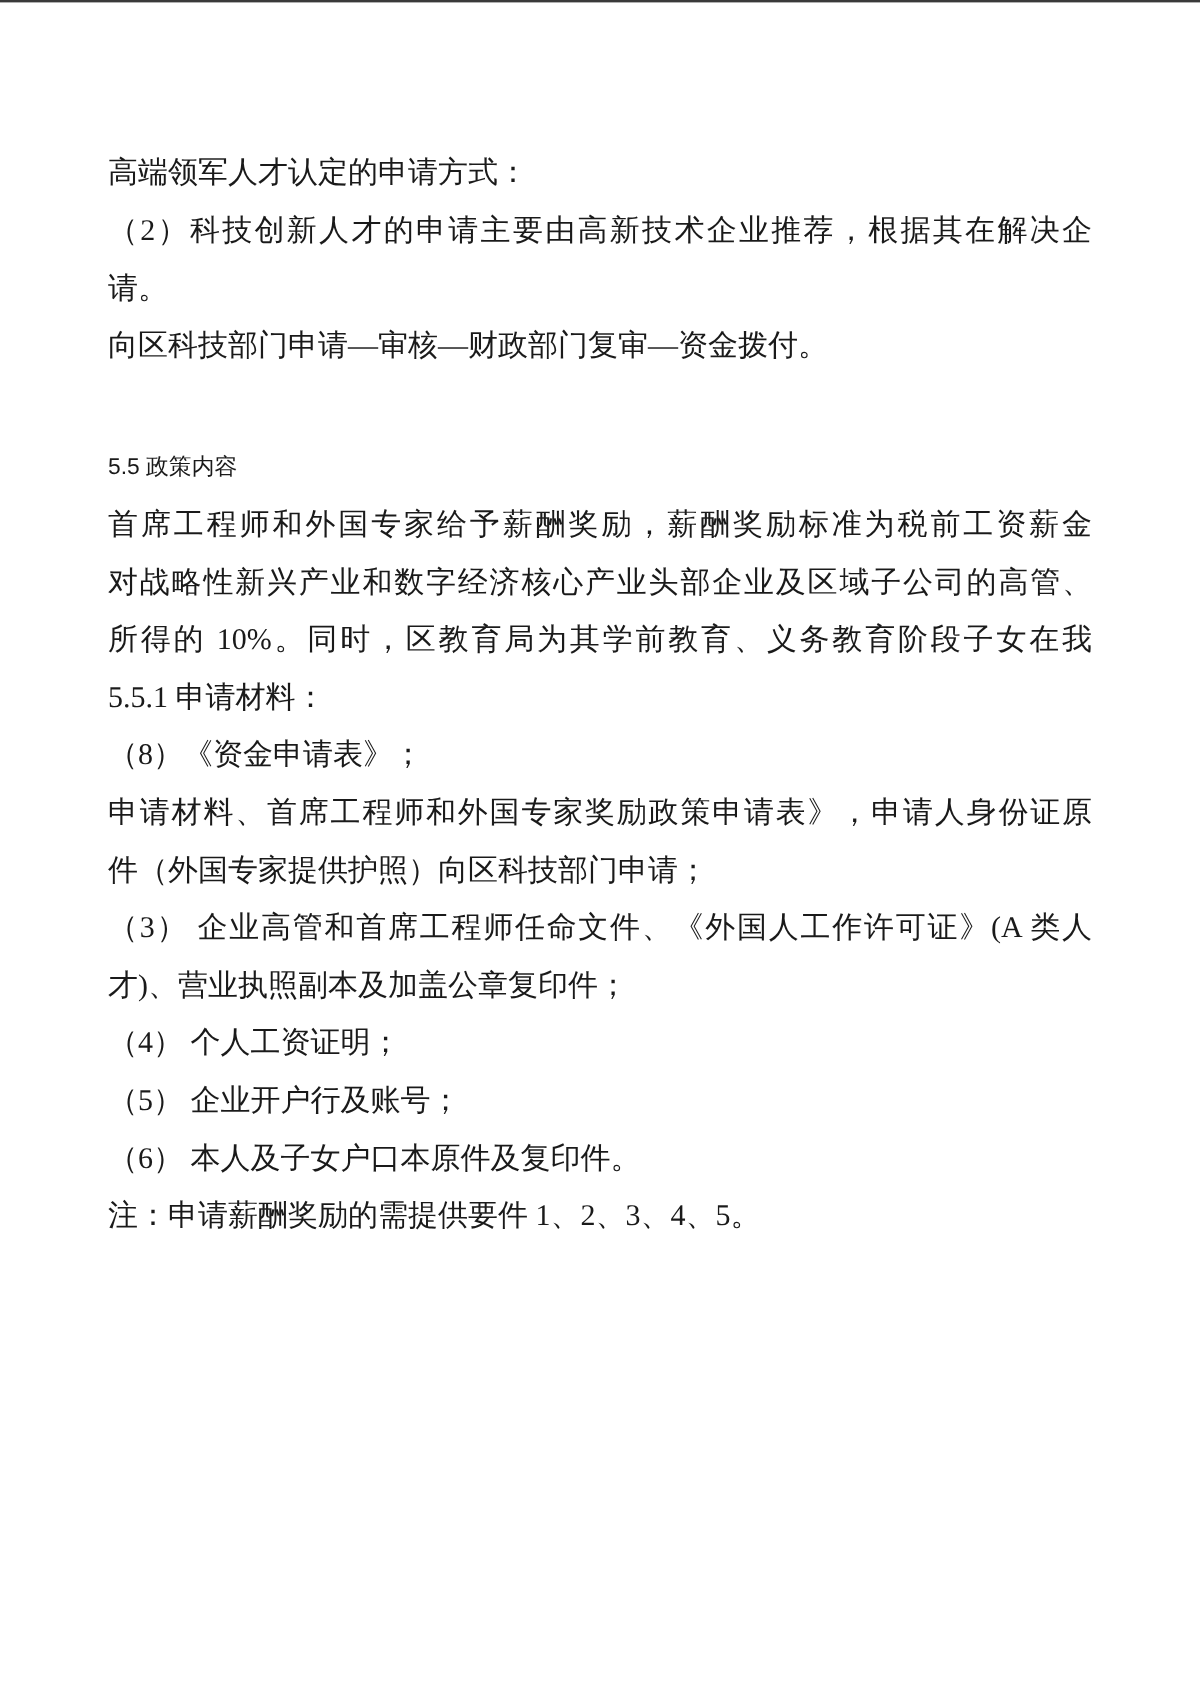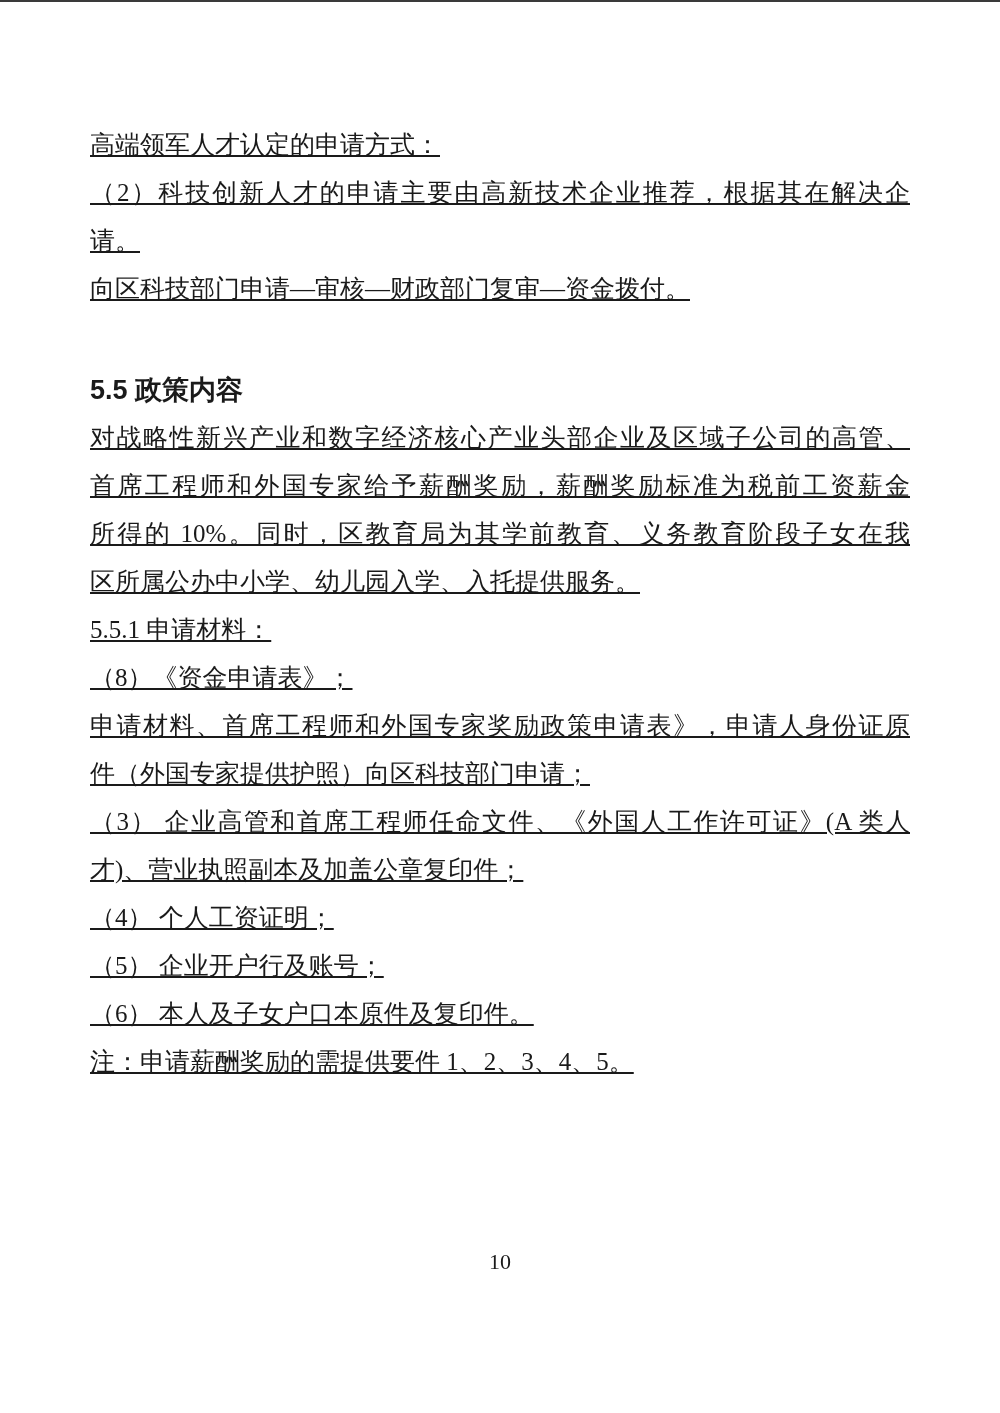--- a/index.html
+++ b/index.html
@@ -24,26 +24,26 @@
   }
   .content {
     position: absolute;
     left: 90px;
     top: 121px;
     width: 820px;
     color: var(--text, #1a1a1a);
     font-size: 25px;
     line-height: 48px;
   }
-  .para { margin: 0; text-decoration: underline; }
+  .para { margin: 0; }
   .heading {
     margin: 53px 0 0 0;
-    font-weight: bold;
+    font-weight: normal;
     font-family: "Liberation Sans", "DejaVu Sans", sans-serif;
-    font-size: 27px;
+    font-size: 19px;
   }
   .line {
     white-space: pre;
     text-align: left;
   }
   .line.just {
     text-align: justify;
     text-align-last: justify;
     text-justify: inter-character;
     white-space: normal;
@@ -72,24 +72,23 @@
         <div class="line just">（2）科技创新人才的申请主要由高新技术企业推荐，根据其在解决企</div>
         <div class="line">请。</div>
       </div>
       <div class="para">
         <div class="line">向区科技部门申请—审核—财政部门复审—资金拨付。</div>
       </div>
       <div class="heading">
         <div class="line">5.5 政策内容</div>
       </div>
       <div class="para">
+        <div class="line just">首席工程师和外国专家给予薪酬奖励，薪酬奖励标准为税前工资薪金</div>
         <div class="line just">对战略性新兴产业和数字经济核心产业头部企业及区域子公司的高管、</div>
-        <div class="line just">首席工程师和外国专家给予薪酬奖励，薪酬奖励标准为税前工资薪金</div>
         <div class="line just">所得的 10%。同时，区教育局为其学前教育、义务教育阶段子女在我</div>
-        <div class="line">区所属公办中小学、幼儿园入学、入托提供服务。</div>
       </div>
       <div class="para">
         <div class="line">5.5.1 申请材料：</div>
       </div>
       <div class="para">
         <div class="line">（8）《资金申请表》；</div>
       </div>
       <div class="para">
         <div class="line just">申请材料、首席工程师和外国专家奖励政策申请表》，申请人身份证原</div>
         <div class="line">件（外国专家提供护照）向区科技部门申请；</div>
@@ -104,14 +103,13 @@
       <div class="para">
         <div class="line">（5） 企业开户行及账号；</div>
       </div>
       <div class="para">
         <div class="line">（6） 本人及子女户口本原件及复印件。</div>
       </div>
       <div class="para">
         <div class="line">注：申请薪酬奖励的需提供要件 1、2、3、4、5。</div>
       </div>
     </div>
-  <div class="page-number">10</div>
 </div>
 
 </body></html>

